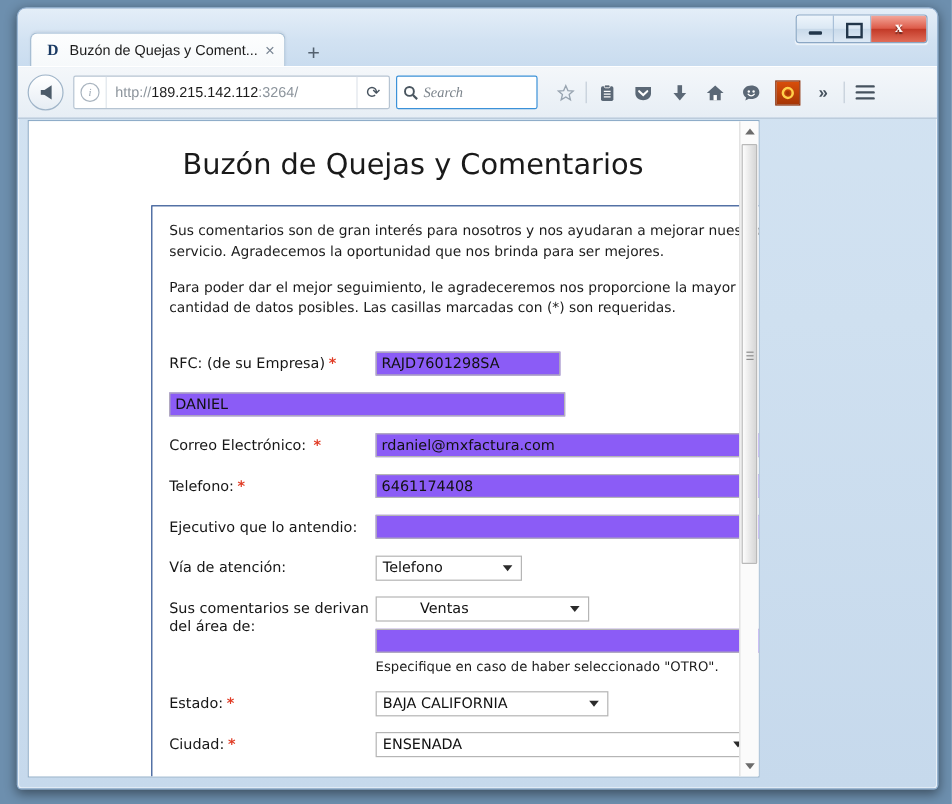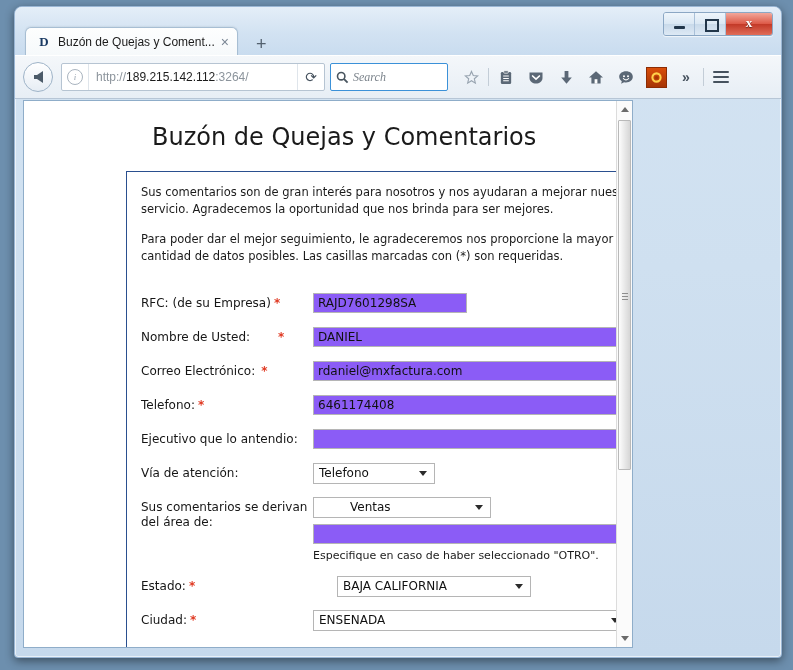--- a/index.html
+++ b/index.html
@@ -476,23 +476,20 @@
           <div class="row">
             <div class="lbl">
               <span>RFC: (de su Empresa)</span><span class="req">*</span>
             </div>
             <div class="field-col">
               <input class="txt w-small" type="text" value="RAJD7601298SA" style="">
             </div>
           </div>
 
           <div class="row">
-            <div class="lbl">
-              <span>Nombre de Usted:</span><span class="req" style="margin-left:28px;">*</span>
-            </div>
             <div class="field-col">
               <input class="txt w-full" type="text" value="DANIEL" style="">
             </div>
           </div>
 
           <div class="row">
             <div class="lbl">
               <span>Correo Electrónico:</span><span class="req" style="margin-left:6px;">*</span>
             </div>
             <div class="field-col">
@@ -529,21 +526,21 @@
             <div class="lbl">Sus comentarios se derivan del área de:</div>
             <div class="field-col">
               <div class="sel w-area gap-2">
                 <span>Ventas</span>
               </div>
               <input class="txt w-full" type="text" value="" style="">
               <div class="hint">Especifique en caso de haber seleccionado "OTRO".</div>
             </div>
           </div>
 
-          <div class="row" style="margin-top:14px;gap:24px;">
+          <div class="row" style="margin-top:14px;">
             <div class="lbl">
               <span>Estado:</span><span class="req">*</span>
             </div>
             <div class="field-col">
               <div class="sel w-estado">
                 <span>BAJA CALIFORNIA</span>
               </div>
             </div>
           </div>
 

